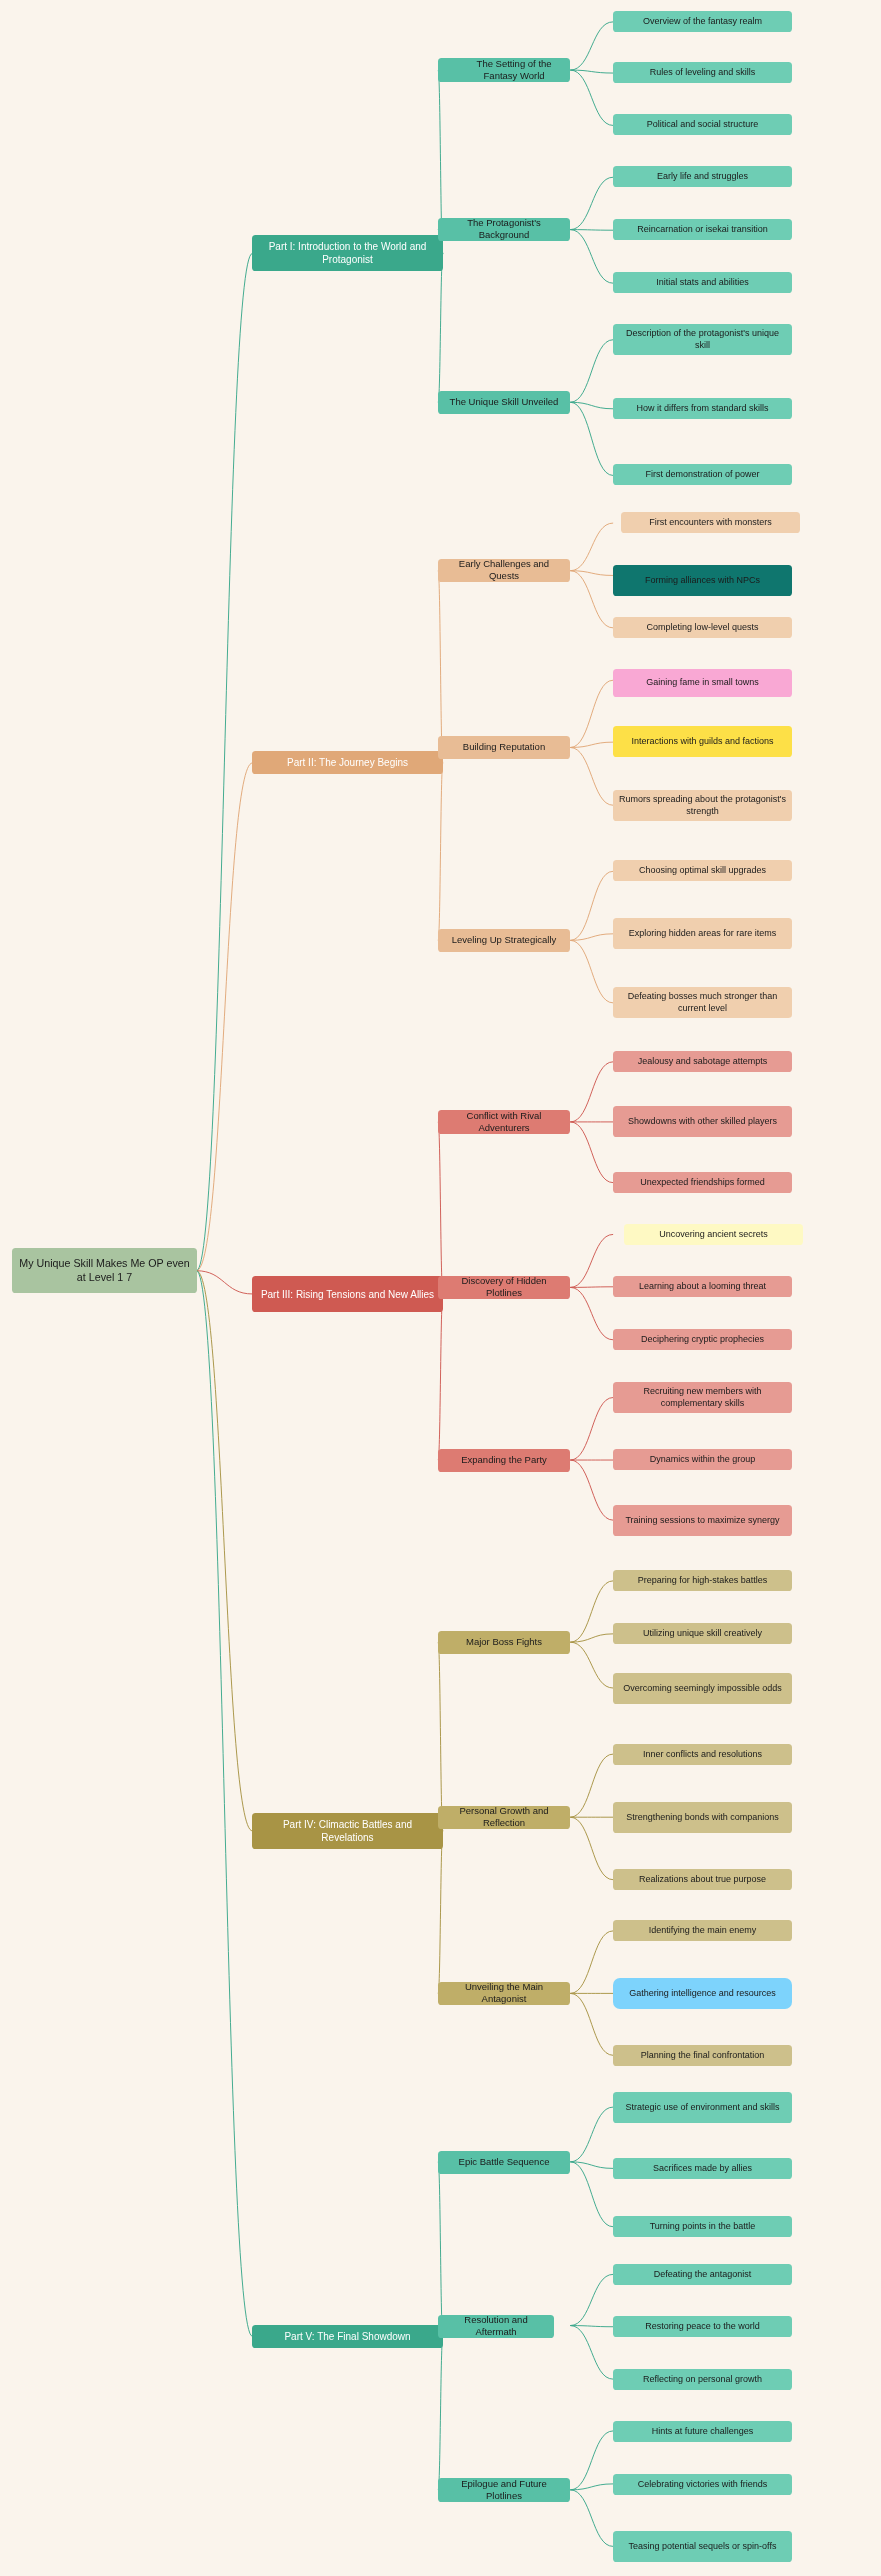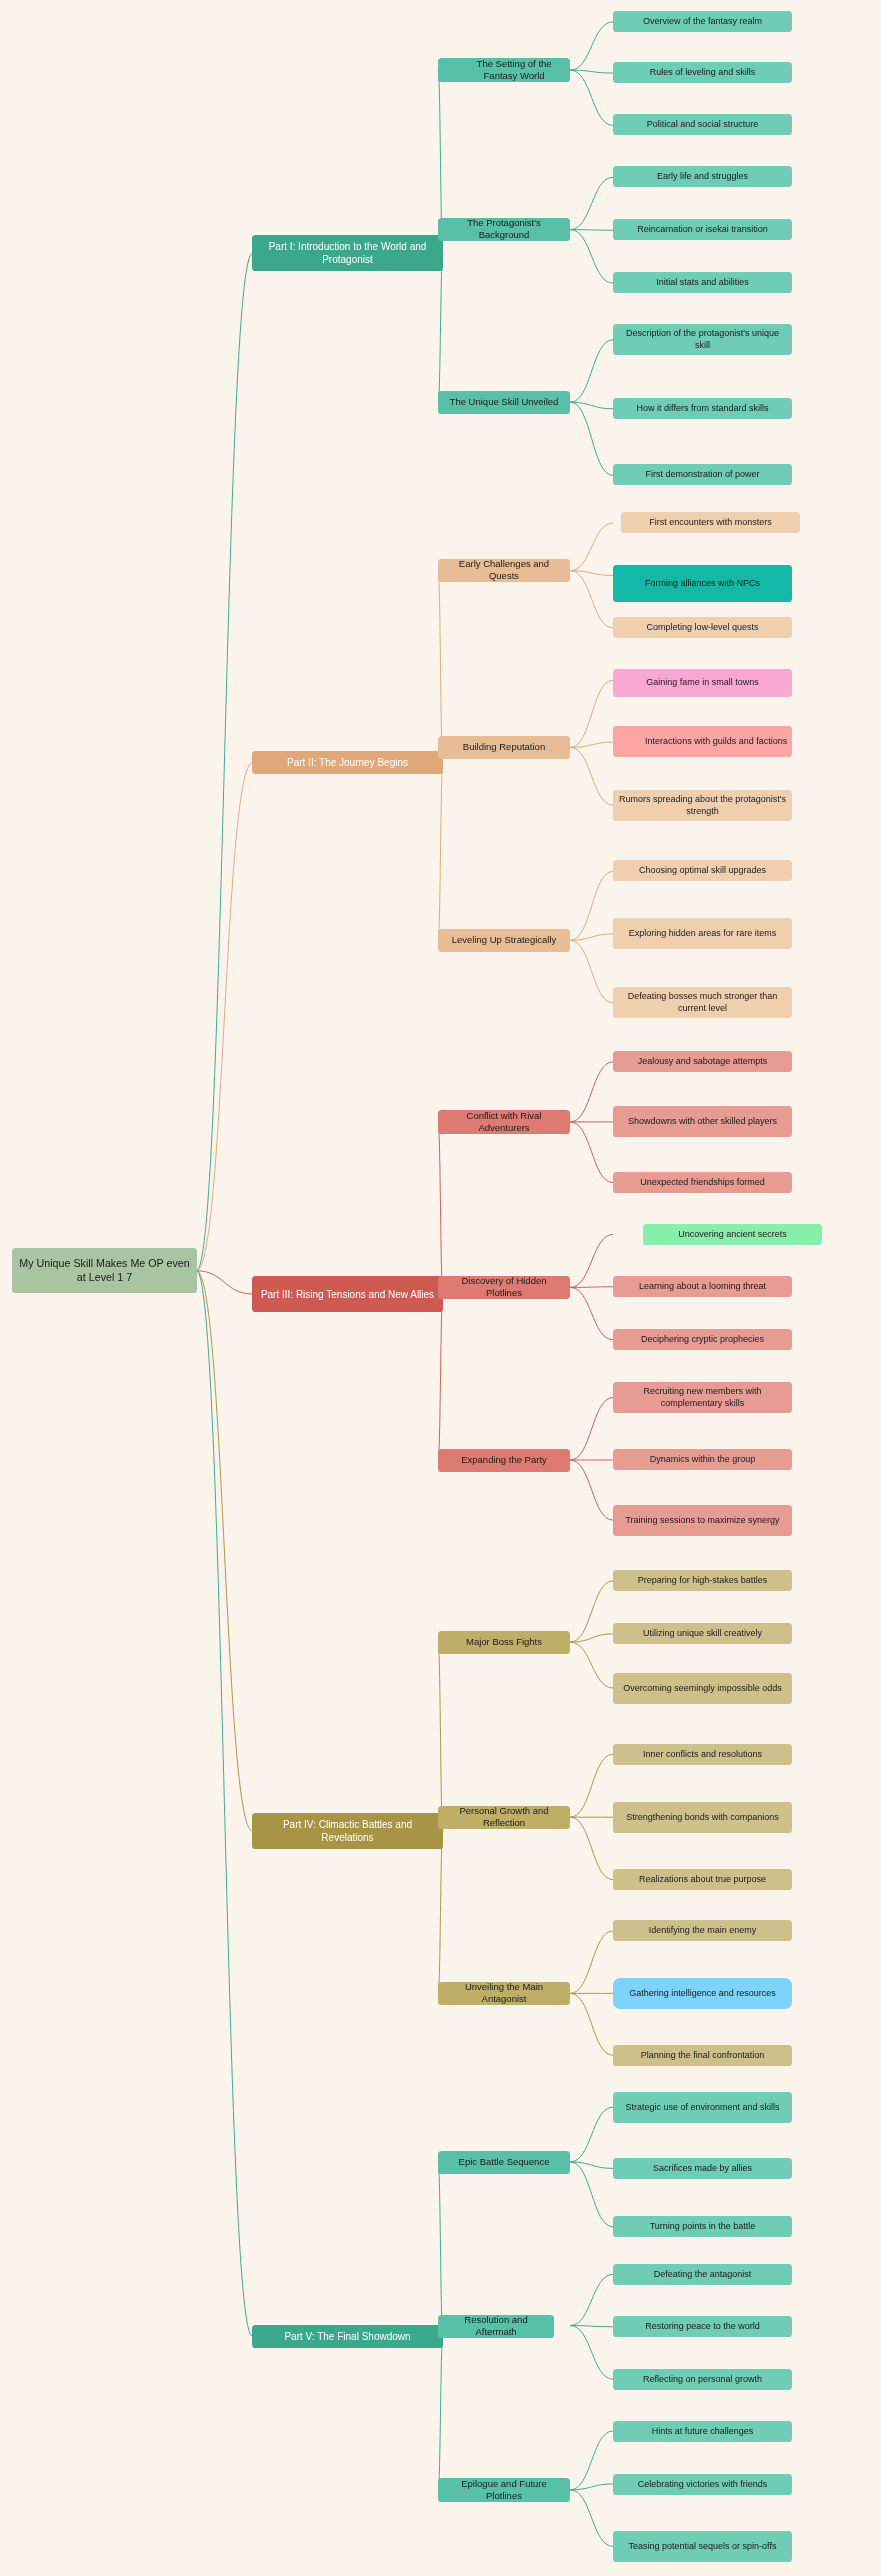--- a/index.html
+++ b/index.html
@@ -165,33 +165,33 @@
     </div>
     <div class="node node lvl1" style="left: 252px; width: 191px; height: 22.6px; top: 751px; background: rgb(224, 168, 120);">
       <span>Part II: The Journey Begins</span>
     </div>
     <div class="node node lvl2" style="left: 438px; width: 132px; height: 22.6px; top: 559px; background: rgb(232, 188, 149);">
       <span>Early Challenges and Quests</span>
     </div>
     <div class="node node lvl3" style="left: 613px; width: 179px; height: 21.4px; top: 512px; background: rgb(240, 207, 174); margin-left: 8px;">
       <span>First encounters with monsters</span>
     </div>
-    <div class="node node lvl3" style="left: 613px; width: 179px; height: 37px; top: 565px; background: #14b8a6;">
+    <div class="node node lvl3" style="left: 613px; width: 179px; height: 31px; top: 565px; background: #0f766e;">
       <span>Forming alliances with NPCs</span>
     </div>
     <div class="node node lvl3" style="left: 613px; width: 179px; height: 21.4px; top: 617px; background: rgb(240, 207, 174);">
       <span>Completing low-level quests</span>
     </div>
     <div class="node node lvl2" style="left: 438px; width: 132px; height: 22.6px; top: 736px; background: rgb(232, 188, 149);">
       <span>Building Reputation</span>
     </div>
     <div class="node node lvl3" style="left: 613px; width: 179px; height: 28px; top: 669px; background: #f9a8d4;">
       <span>Gaining fame in small towns</span>
     </div>
-    <div class="node node lvl3" style="left: 613px; width: 179px; height: 31px; top: 726px; background: #fca5a5; justify-content: flex-end;">
+    <div class="node node lvl3" style="left: 613px; width: 179px; height: 31px; top: 726px; background: #fde047;">
       <span>Interactions with guilds and factions</span>
     </div>
     <div class="node node lvl3" style="left: 613px; width: 179px; height: 31px; top: 790px; background: rgb(240, 207, 174);">
       <span>Rumors spreading about the protagonist's strength</span>
     </div>
     <div class="node node lvl2" style="left: 438px; width: 132px; height: 22.6px; top: 929px; background: rgb(232, 188, 149);">
       <span>Leveling Up Strategically</span>
     </div>
     <div class="node node lvl3" style="left: 613px; width: 179px; height: 21.4px; top: 860px; background: rgb(240, 207, 174);">
       <span>Choosing optimal skill upgrades</span>
@@ -213,21 +213,21 @@
     </div>
     <div class="node node lvl3" style="left: 613px; width: 179px; height: 31px; top: 1106px; background: rgb(230, 155, 147);">
       <span>Showdowns with other skilled players</span>
     </div>
     <div class="node node lvl3" style="left: 613px; width: 179px; height: 21.4px; top: 1172px; background: rgb(230, 155, 147);">
       <span>Unexpected friendships formed</span>
     </div>
     <div class="node node lvl2" style="left: 438px; width: 132px; height: 22.6px; top: 1276px; background: rgb(221, 123, 114);">
       <span>Discovery of Hidden Plotlines</span>
     </div>
-    <div class="node node lvl3" style="left: 643px; width: 179px; height: 21.4px; top: 1224px; background: #86efac;">
+    <div class="node node lvl3" style="left: 624px; width: 179px; height: 21.4px; top: 1224px; background: #fef9c3;">
       <span>Uncovering ancient secrets</span>
     </div>
     <div class="node node lvl3" style="left: 613px; width: 179px; height: 21.4px; top: 1276px; background: rgb(230, 155, 147);">
       <span>Learning about a looming threat</span>
     </div>
     <div class="node node lvl3" style="left: 613px; width: 179px; height: 21.4px; top: 1329px; background: rgb(230, 155, 147);">
       <span>Deciphering cryptic prophecies</span>
     </div>
     <div class="node node lvl2" style="left: 438px; width: 132px; height: 22.6px; top: 1449px; background: rgb(221, 123, 114);">
       <span>Expanding the Party</span>

